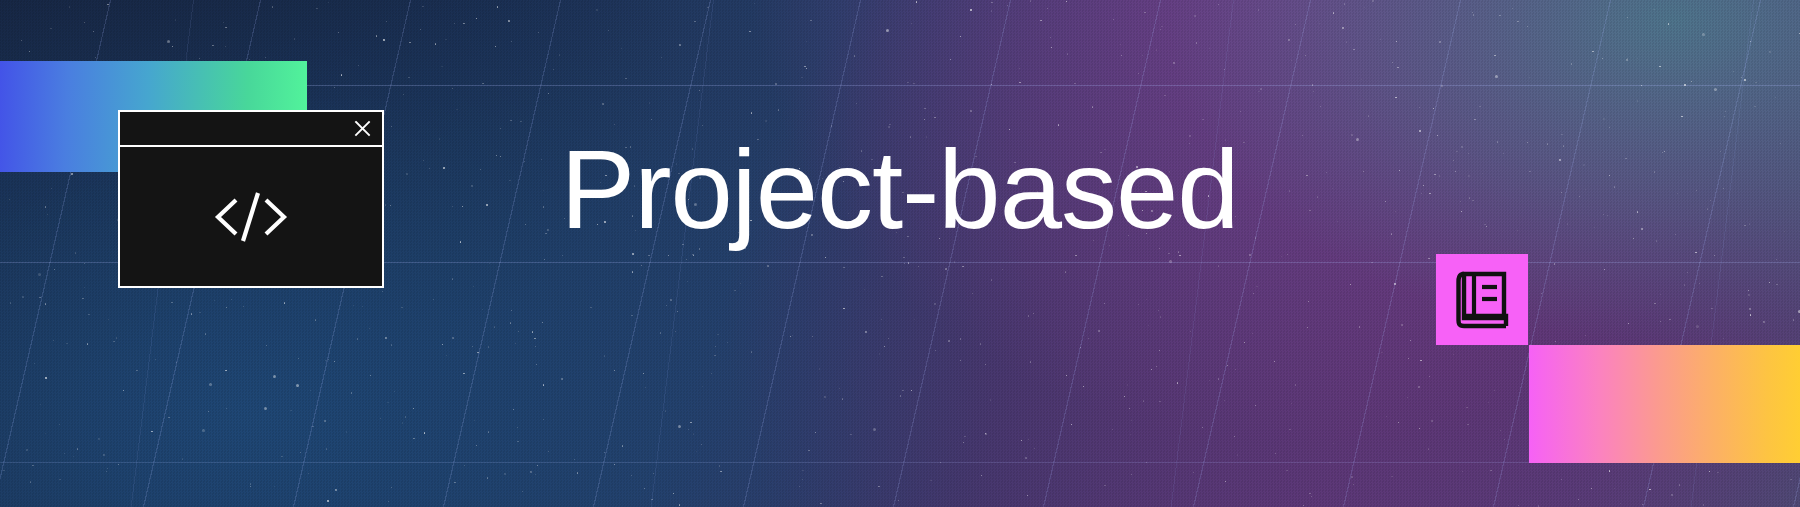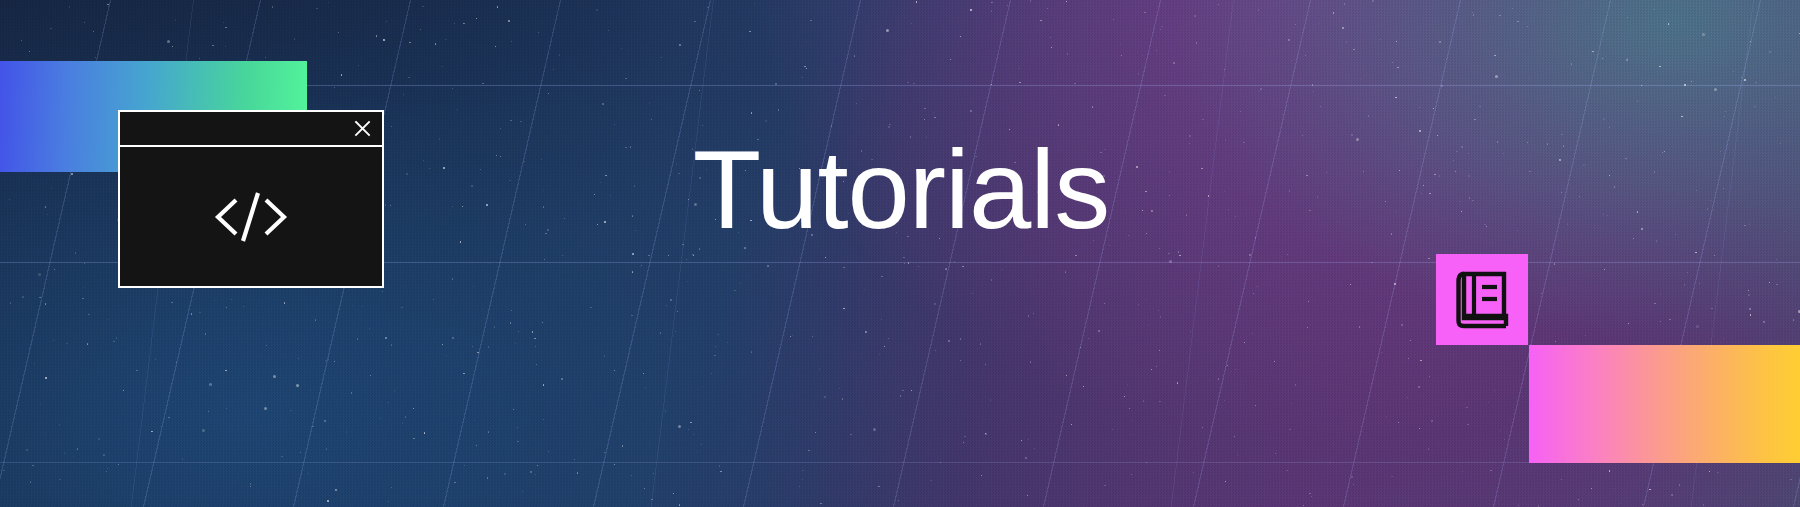--- a/index.html
+++ b/index.html
@@ -1104,21 +1104,21 @@
     <div class="code-body">
       <svg width="78" height="62" viewBox="0 0 78 62" aria-hidden="true">
         <path d="M24 14 L6 31 L24 48" fill="none" stroke="#ffffff" stroke-width="4.2" stroke-linecap="butt" stroke-linejoin="miter"></path>
         <line x1="46" y1="7" x2="31" y2="55" stroke="#ffffff" stroke-width="4.2" stroke-linecap="butt"></line>
         <path d="M54 14 L72 31 L54 48" fill="none" stroke="#ffffff" stroke-width="4.2" stroke-linecap="butt" stroke-linejoin="miter"></path>
       </svg>
     </div>
   </div>
 
   <div class="headline">
-    <span class="headline-line l2">Tutorials</span>
+    <span class="headline-line l1">Project-based</span>
   </div>
 
   <div class="block-magenta">
     <svg class="book-icon" viewBox="0 0 56 60" aria-hidden="true">
 
       <path d="M10 4 H50 V48 H10 Z" fill="none" stroke="#111111" stroke-width="4.4" stroke-linejoin="miter"></path>
 
       <path d="M10 4 C 4.5 4, 4.5 9, 4.5 12 V50 C 4.5 53, 4.5 56, 10 56 H52" fill="none" stroke="#111111" stroke-width="4.4" stroke-linejoin="miter"></path>
 
       <line x1="20" y1="6" x2="20" y2="46" stroke="#111111" stroke-width="4.2"></line>

